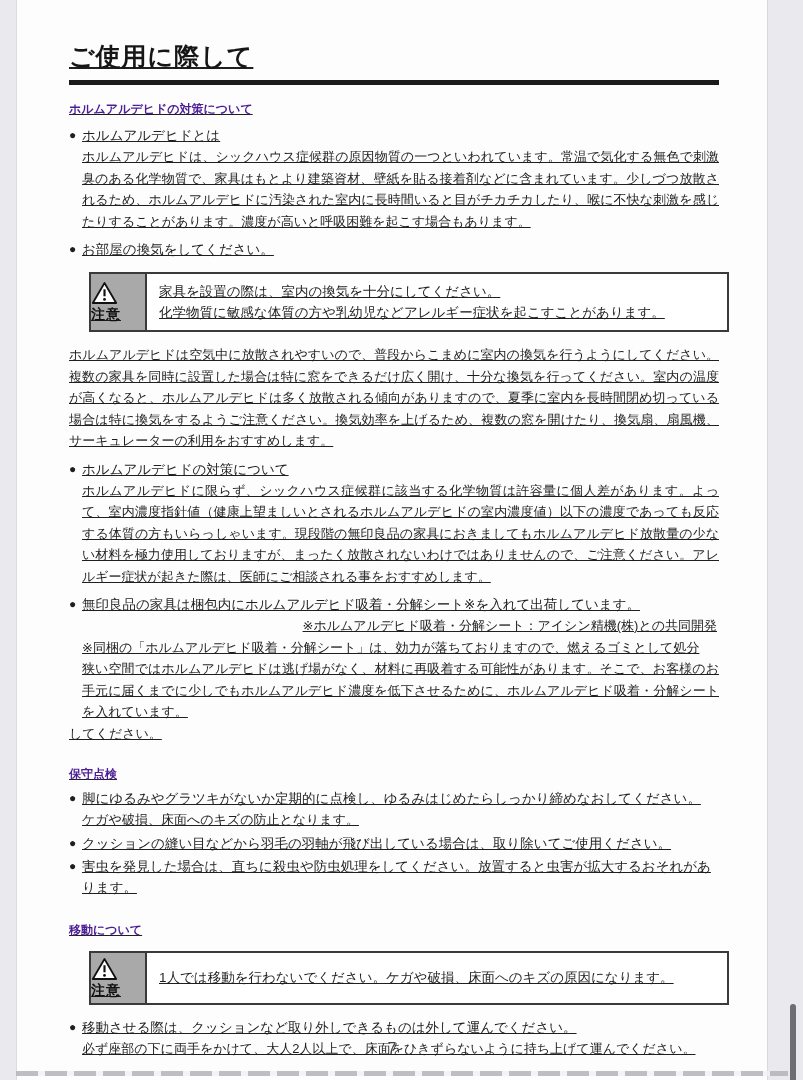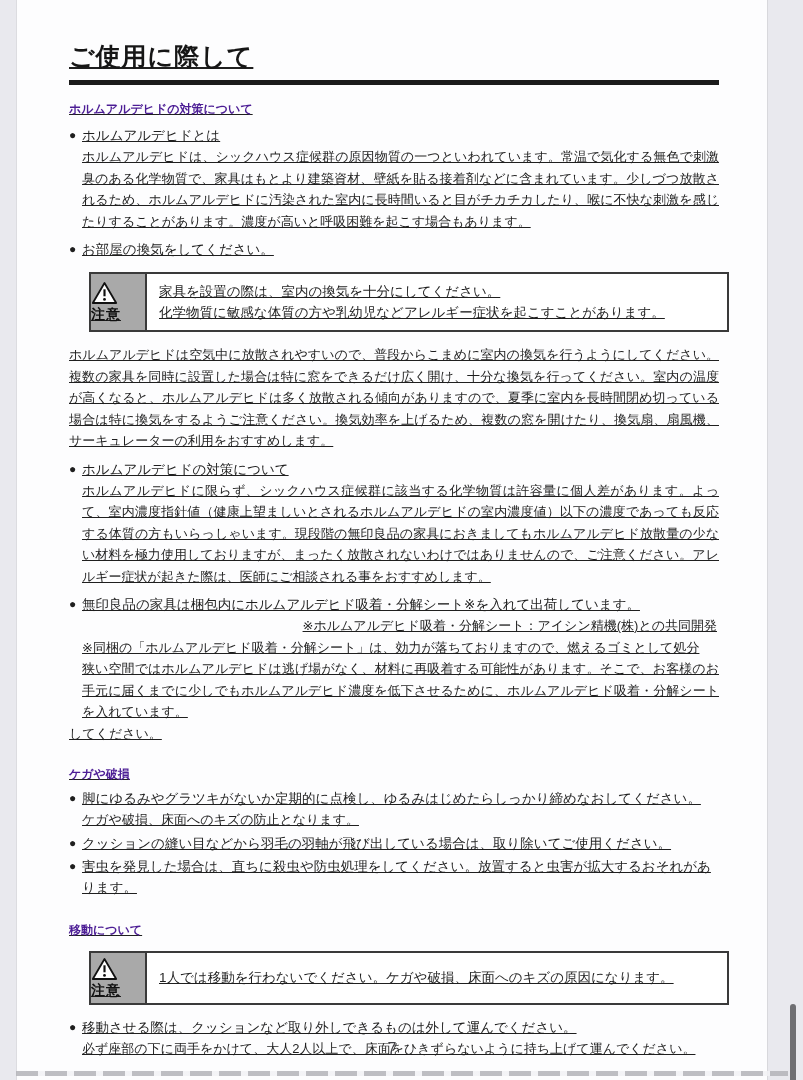--- a/index.html
+++ b/index.html
@@ -150,21 +150,21 @@
 
       <div class="bullet sub-heading-gap">ホルムアルデヒドの対策について</div>
       <div class="para indent">ホルムアルデヒドに限らず、シックハウス症候群に該当する化学物質は許容量に個人差があります。よって、室内濃度指針値（健康上望ましいとされるホルムアルデヒドの室内濃度値）以下の濃度であっても反応する体質の方もいらっしゃいます。現段階の無印良品の家具におきましてもホルムアルデヒド放散量の少ない材料を極力使用しておりますが、まったく放散されないわけではありませんので、ご注意ください。アレルギー症状が起きた際は、医師にご相談される事をおすすめします。</div>
 
       <div class="bullet">無印良品の家具は梱包内にホルムアルデヒド吸着・分解シート※を入れて出荷しています。</div>
       <div class="para note-right">※ホルムアルデヒド吸着・分解シート：アイシン精機(株)との共同開発</div>
       <div class="para indent">※同梱の「ホルムアルデヒド吸着・分解シート」は、効力が落ちておりますので、燃えるゴミとして処分</div>
       <div class="para indent">狭い空間ではホルムアルデヒドは逃げ場がなく、材料に再吸着する可能性があります。そこで、お客様のお手元に届くまでに少しでもホルムアルデヒド濃度を低下させるために、ホルムアルデヒド吸着・分解シートを入れています。</div>
       <div class="para indent2">してください。</div>
 
-      <div class="section-heading" style="margin-top:22px">ケガや破損</div>
+      <div class="section-heading" style="margin-top:22px">保守点検</div>
       <div class="bullet" style="margin-top:3px">脚にゆるみやグラツキがないか定期的に点検し、ゆるみはじめたらしっかり締めなおしてください。</div>
       <div class="para indent">ケガや破損、床面へのキズの防止となります。</div>
       <div class="bullet" style="margin-top:2px">クッションの縫い目などから羽毛の羽軸が飛び出している場合は、取り除いてご使用ください。</div>
       <div class="bullet" style="margin-top:2px">害虫を発見した場合は、直ちに殺虫や防虫処理をしてください。放置すると虫害が拡大するおそれがあります。</div>
 
       <div class="section-heading" style="margin-top:24px">移動について</div>
 
       <div class="caution-box">
         <div class="caution-cell">
           <span class="caution-icon">

